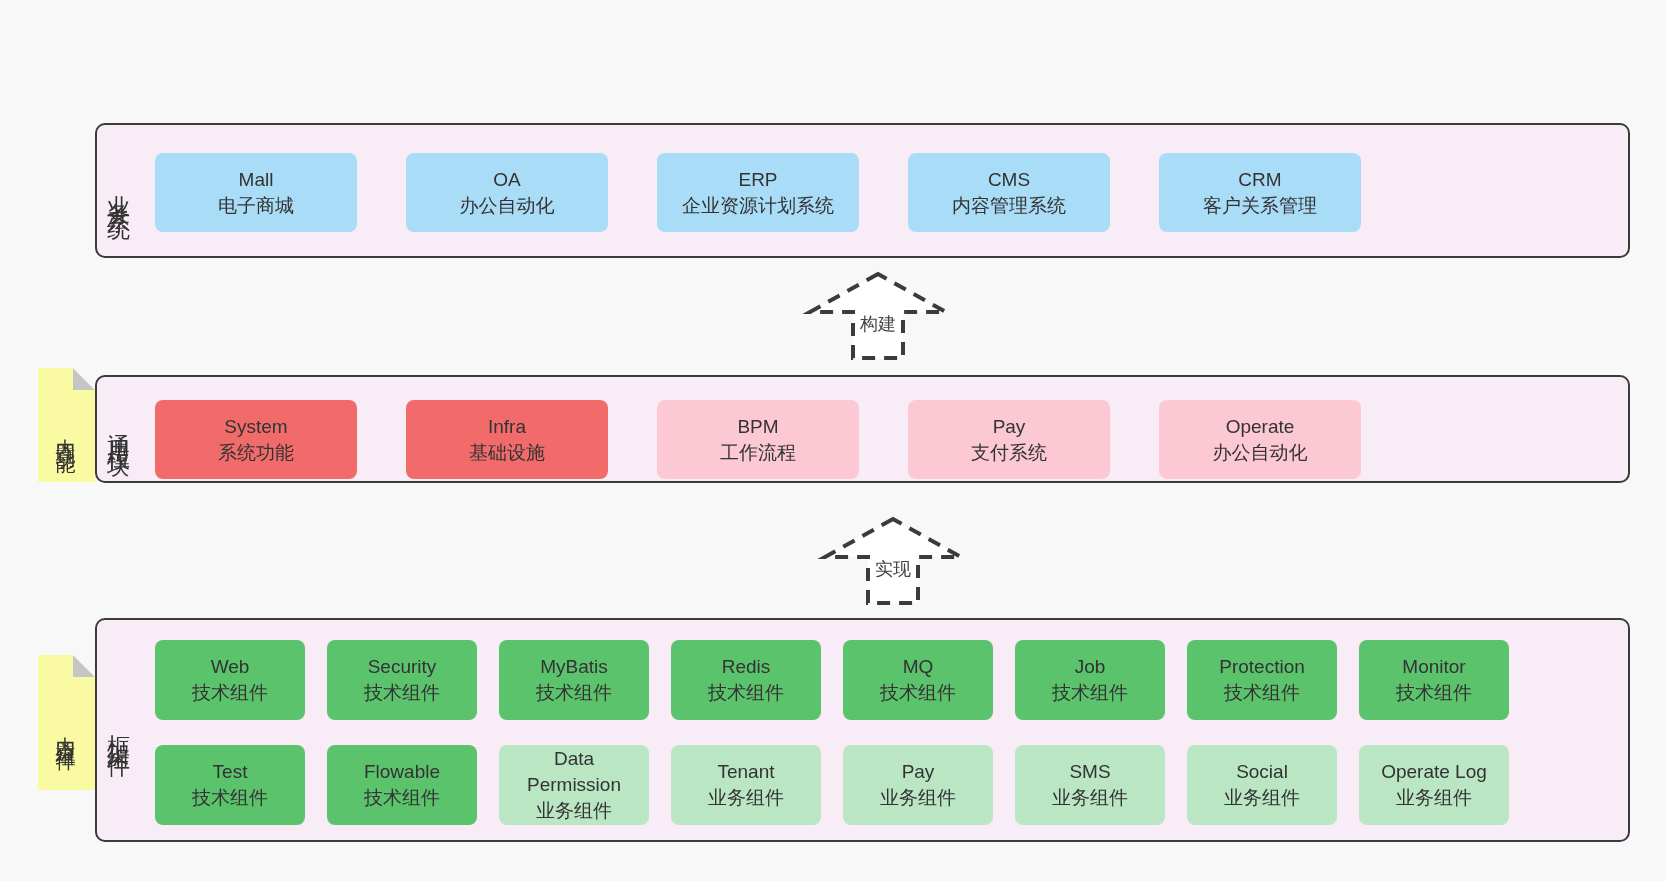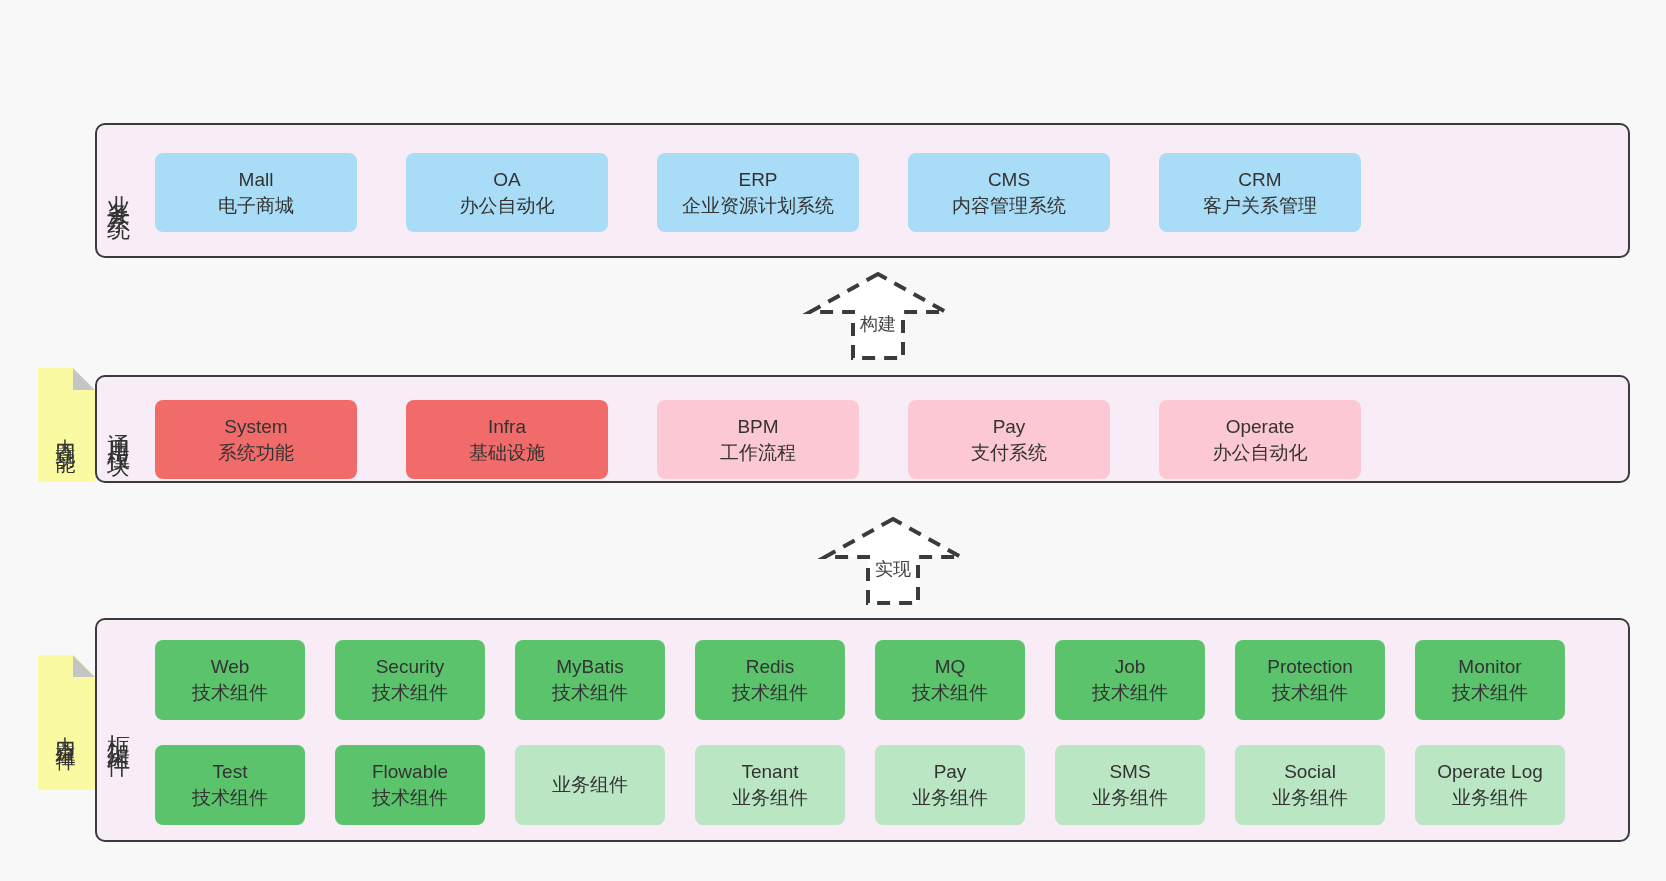--- a/index.html
+++ b/index.html
@@ -29,21 +29,21 @@
     writing-mode: vertical-rl;
     text-orientation: upright;
     font-size: 23px;
     letter-spacing: 7px;
     color: var(--text, #333);
     white-space: nowrap;
   }
 
   .row { position: absolute; display: flex; }
   .row-big  { gap: 49px; }
-  .row-small{ gap: 30px; }
+  .row-small{ gap: 22px; }
 
   .box {
     border-radius: 8px;
     display: flex;
     flex-direction: column;
     align-items: center;
     justify-content: center;
     text-align: center;
     font-size: 19px;
     line-height: 26px;
@@ -218,20 +218,21 @@
     <div class="row row-small" style="left:58px; top:125px;">
         <div class="box green">
     <div class="box-name">Test</div>
     <div class="box-desc">技术组件</div>
   </div>
         <div class="box green">
     <div class="box-name">Flowable</div>
     <div class="box-desc">技术组件</div>
   </div>
         <div class="box green-light">
+    <div class="box-name">Data Permission</div>
     <div class="box-desc">业务组件</div>
   </div>
         <div class="box green-light">
     <div class="box-name">Tenant</div>
     <div class="box-desc">业务组件</div>
   </div>
         <div class="box green-light">
     <div class="box-name">Pay</div>
     <div class="box-desc">业务组件</div>
   </div>

